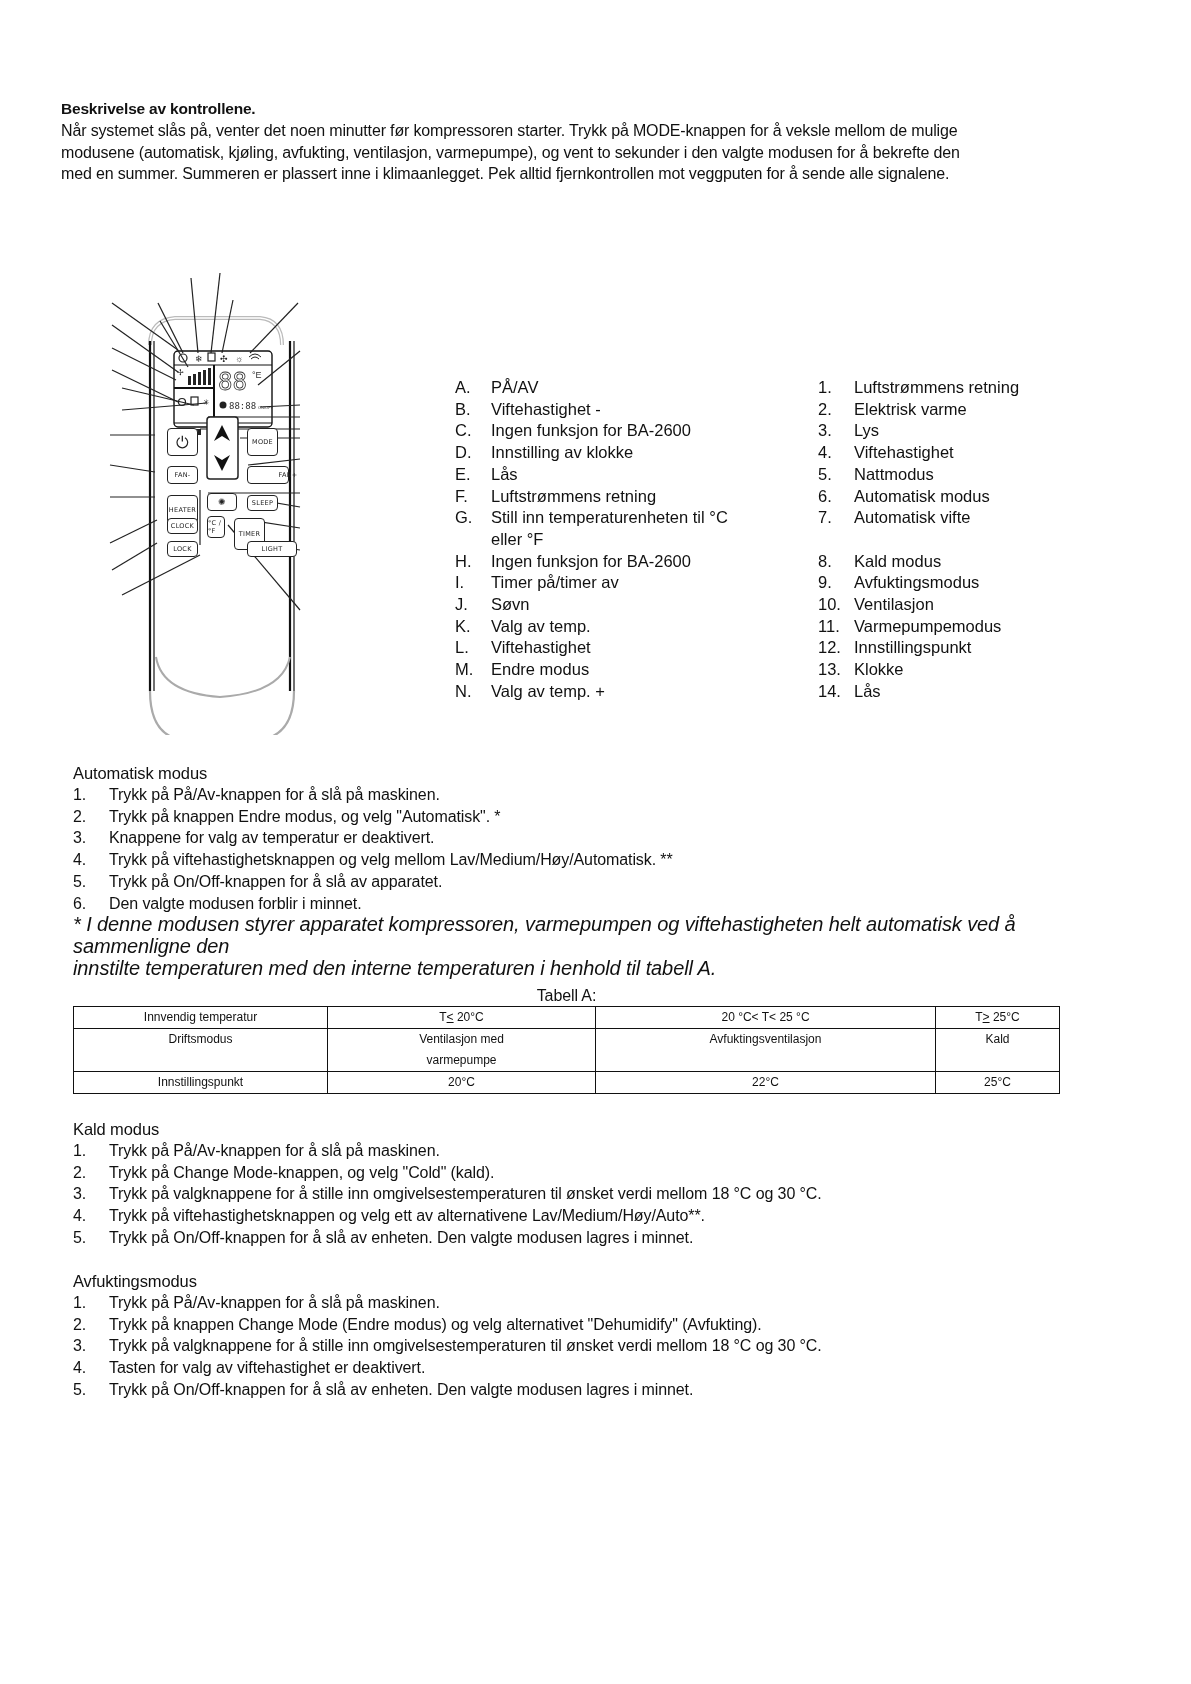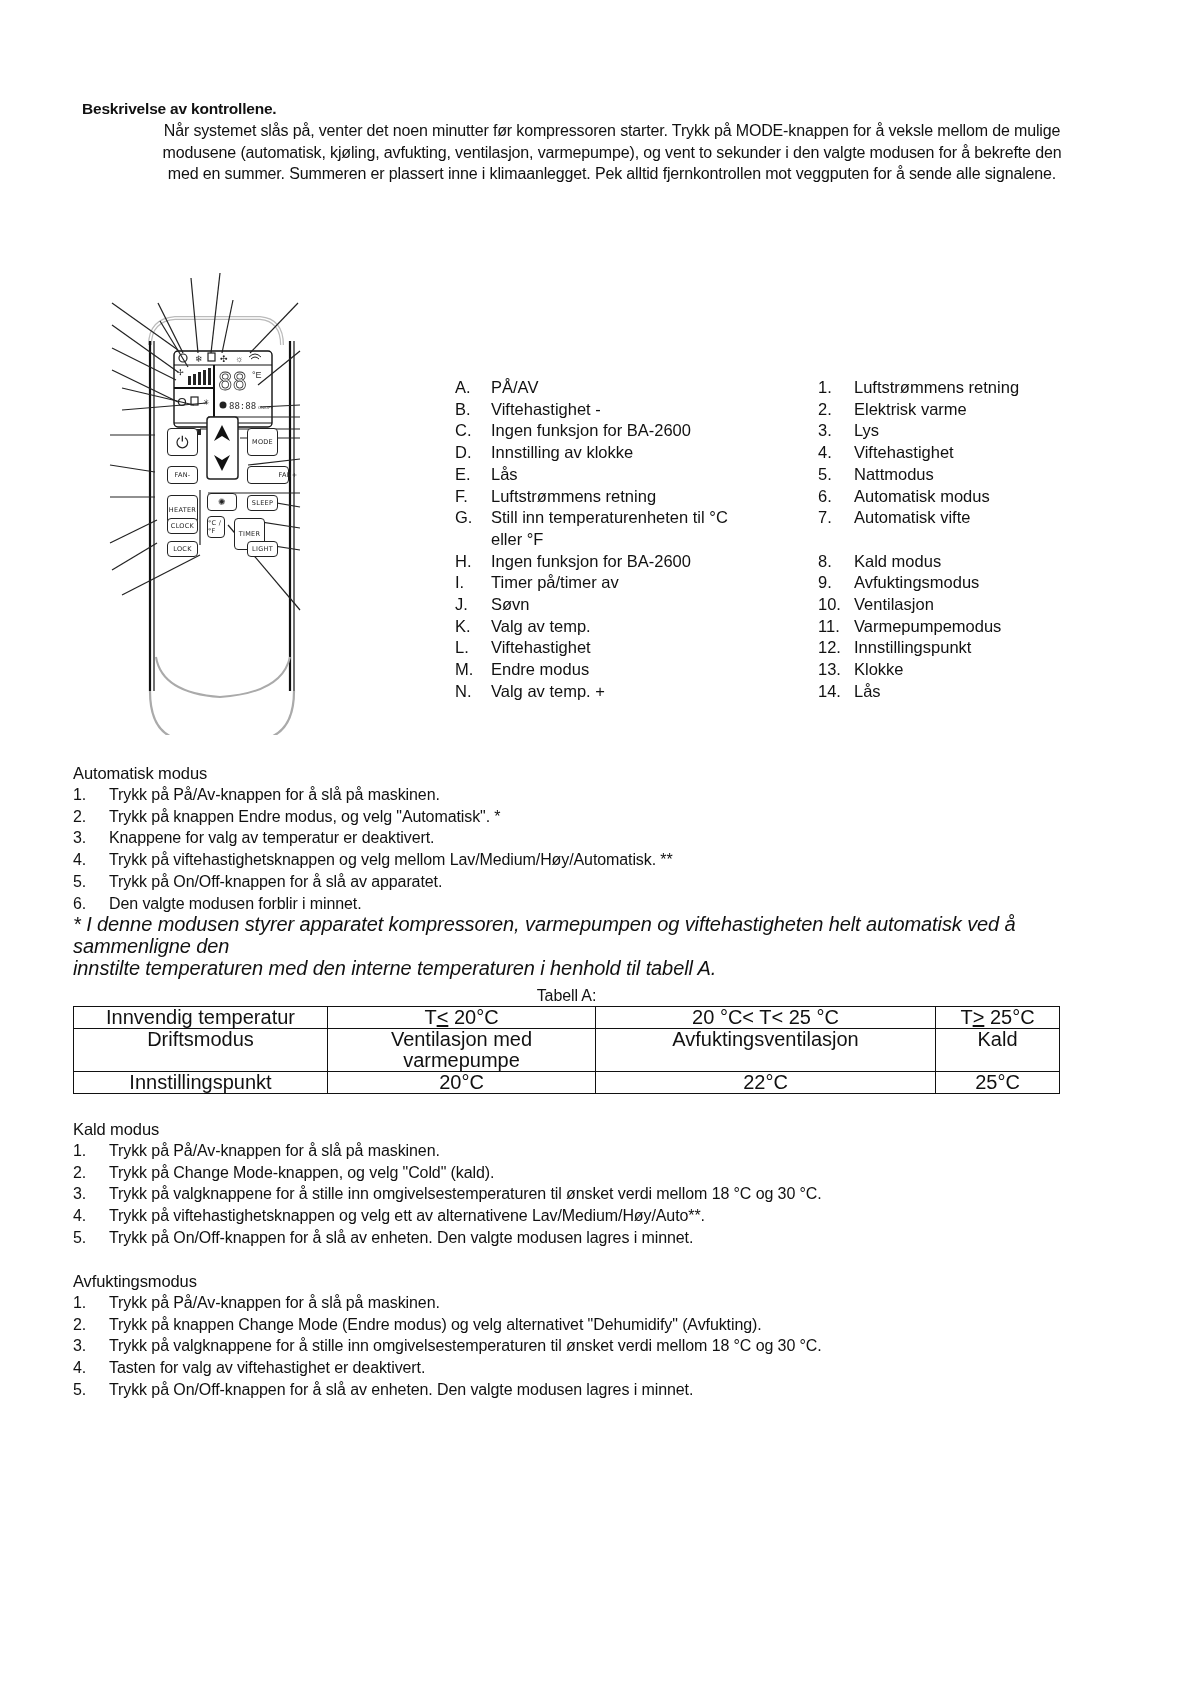--- a/index.html
+++ b/index.html
@@ -4,42 +4,42 @@
 <style>
   html, body { margin: 0; padding: 0; background: #ffffff; }
   body {
     width: 1191px; height: 1684px; position: relative; overflow: hidden;
     font-family: "Liberation Sans", "DejaVu Sans", sans-serif;
     color: #111111; font-size: 16px;
   }
   .abs { position: absolute; }
   .heading { font-weight: normal; font-size: 16.5px; letter-spacing: -0.1px; }
   .heading.strong { font-weight: bold; font-size: 15.5px; letter-spacing: -0.2px; }
-  .para { font-size: 16px; line-height: 21.5px; letter-spacing: -0.15px; text-align: center; }
+  .para { font-size: 16px; line-height: 21.5px; letter-spacing: -0.15px; }
   .steps { margin: 0; padding: 0; list-style: none; }
   .steps li { display: flex; font-size: 16px; line-height: 21.7px; letter-spacing: -0.1px; }
   .steps .num { width: 36px; flex: 0 0 36px; }
   .legend { margin: 0; padding: 0; list-style: none; }
   .legend li { display: flex; font-size: 16.5px; line-height: 21.7px; }
   .legend .key { width: 36px; flex: 0 0 36px; }
   .legend-num .key { width: 36px; flex: 0 0 36px; }
   .italic { font-style: italic; font-size: 20px; line-height: 21.7px; letter-spacing: -0.1px; }
-  table.tabA { border-collapse: collapse; font-size: 20px; }
+  table.tabA { border-collapse: collapse; font-size: 12px; }
   table.tabA td { border: 1.5px solid #111; vertical-align: top; padding: 0 10px; line-height: 21px; height: 21px; }
   .u { text-decoration: underline; }
   
   .remote { position: absolute; left: 100px; top: 245px; width: 230px; height: 490px; }
   .btn { position: absolute; border: 1.6px solid #222; border-radius: 4px; background: #fff;
          font-size: 6.5px; letter-spacing: 0.3px; display: flex; align-items: center; justify-content: center;
          font-family: "DejaVu Sans", sans-serif; color: #222; box-sizing: border-box; }
 </style>
 </head>
 <body>
 
-<div class="abs" style="left:82px; top:98px; width:1060px;">
+<div class="abs" style="left:61px; top:98px; width:1060px;">
   <div class="heading strong" style="line-height:22px;">Beskrivelse av kontrollene.</div>
   <div class="para">Når systemet slås på, venter det noen minutter før kompressoren starter. Trykk på MODE-knappen for å veksle mellom de mulige</div>
   <div class="para">modusene (automatisk, kjøling, avfukting, ventilasjon, varmepumpe), og vent to sekunder i den valgte modusen for å bekrefte den</div>
   <div class="para">med en summer. Summeren er plassert inne i klimaanlegget. Pek alltid fjernkontrollen mot veggputen for å sende alle signalene.</div>
 </div>
 
 <div class="remote">
   <svg width="230" height="490" viewBox="0 0 230 490" style="position:absolute;left:0;top:0;">
 
     <path d="M50 100 Q50 75 75 73 L160 73 Q182 75 182 100" fill="none" stroke="#bbb" stroke-width="4"></path>
@@ -132,21 +132,21 @@
   <div class="btn" style="left:147px;top:221px;width:31px;height:18px;padding-left:40px;">FAN+</div>
   <div class="btn" style="left:67px;top:250px;width:31px;height:30px;">HEATER</div>
   <div class="btn" style="left:107px;top:248px;width:30px;height:18px;font-size:9px;">
       <span>✺</span>
     </div>
   <div class="btn" style="left:147px;top:250px;width:31px;height:16px;">SLEEP</div>
   <div class="btn" style="left:67px;top:273px;width:31px;height:16px;">CLOCK</div>
   <div class="btn" style="left:107px;top:271px;width:18px;height:22px;">°C / °F</div>
   <div class="btn" style="left:134px;top:273px;width:31px;height:32px;">TIMER</div>
   <div class="btn" style="left:67px;top:296px;width:31px;height:16px;">LOCK</div>
-  <div class="btn" style="left:147px;top:296px;width:31px;height:16px;">LIGHT</div>
+  <div class="btn" style="left:147px;top:296px;width:50px;height:16px;">LIGHT</div>
 </div>
 
 <ul class="legend abs" style="left:455px; top:377px; width:330px;">
   <li>
       <span class="key">A.</span>
       <span>PÅ/AV</span>
     </li>
   <li>
       <span class="key">B.</span>
       <span>Viftehastighet -</span>

